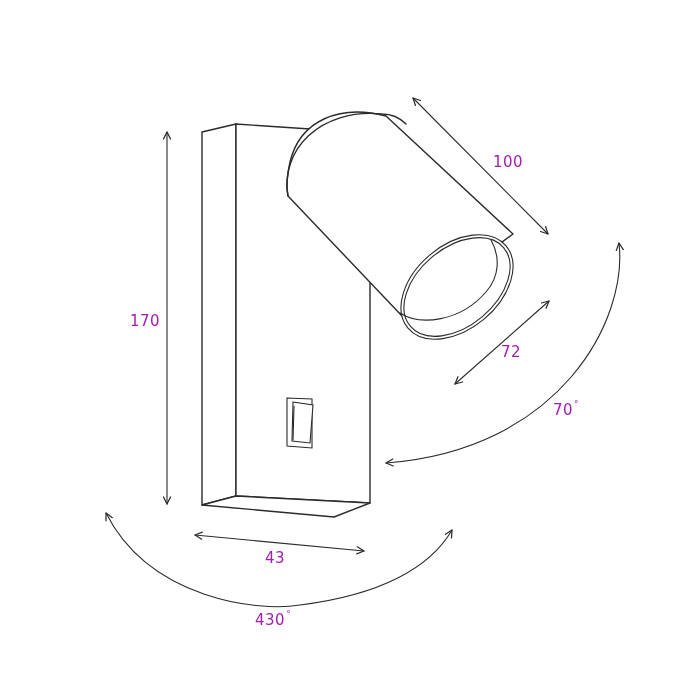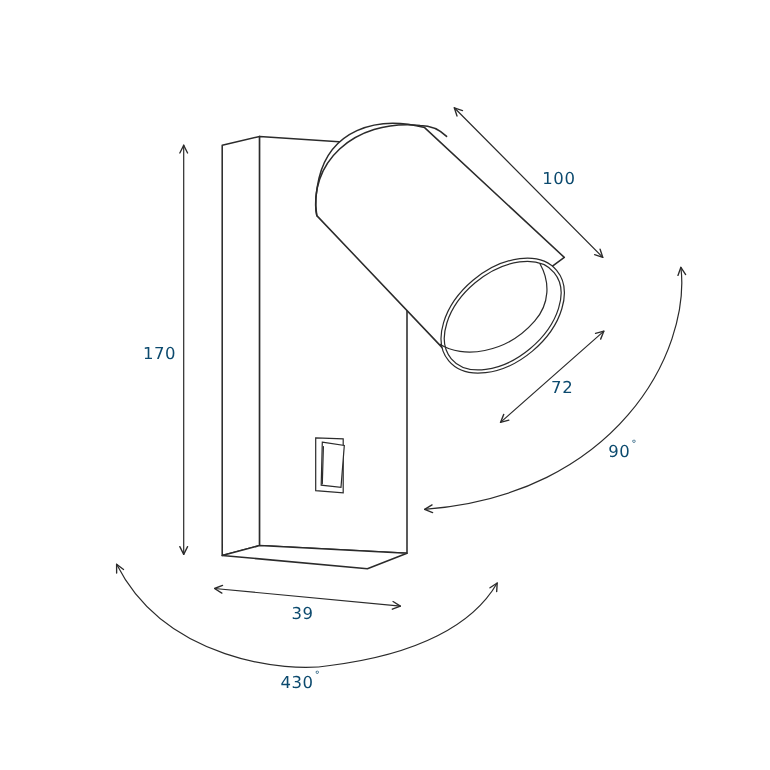--- a/index.html
+++ b/index.html
@@ -32,21 +32,21 @@
       fill: none;
       stroke: #2b2b2b;
       stroke-width: 1.1;
       stroke-linecap: round;
     }
     .fill-white { fill: #ffffff; }
     .dim-label {
       position: absolute;
       font-family: "DejaVu Sans", sans-serif;
       font-size: 15px;
-      color: #0c4a6e;
+      color: #a21caf;
       letter-spacing: 0.5px;
       white-space: nowrap;
     }
     .deg {
       font-size: 9px;
       vertical-align: top;
       position: relative;
       top: -2px;
       margin-left: 1px;
     }
@@ -116,30 +116,30 @@
   <g>
     <path class="ln-thin" d="M 106,513 C 150,600 260,612 300,605 C 380,595 430,568 452,530" marker-start="url(#arrow)" marker-end="url(#arrow)"></path>
   </g>
 </svg>
 
 <div class="dim-label" style="left:130px; top:312px;">
   <span>170</span>
 </div>
 
 <div class="dim-label" style="left:265px; top:549px;">
-  <span>39</span>
+  <span>43</span>
 </div>
 
 <div class="dim-label" style="left:493px; top:153px;">
   <span>100</span>
 </div>
 
 <div class="dim-label" style="left:501px; top:343px;">
   <span>72</span>
 </div>
 
 <div class="dim-label" style="left:553px; top:401px;">
-  <span>90</span><span class="deg">°</span>
+  <span>70</span><span class="deg">°</span>
 </div>
 
 <div class="dim-label" style="left:255px; top:611px;">
   <span>430</span><span class="deg">°</span>
 </div>
 
 </body></html>

